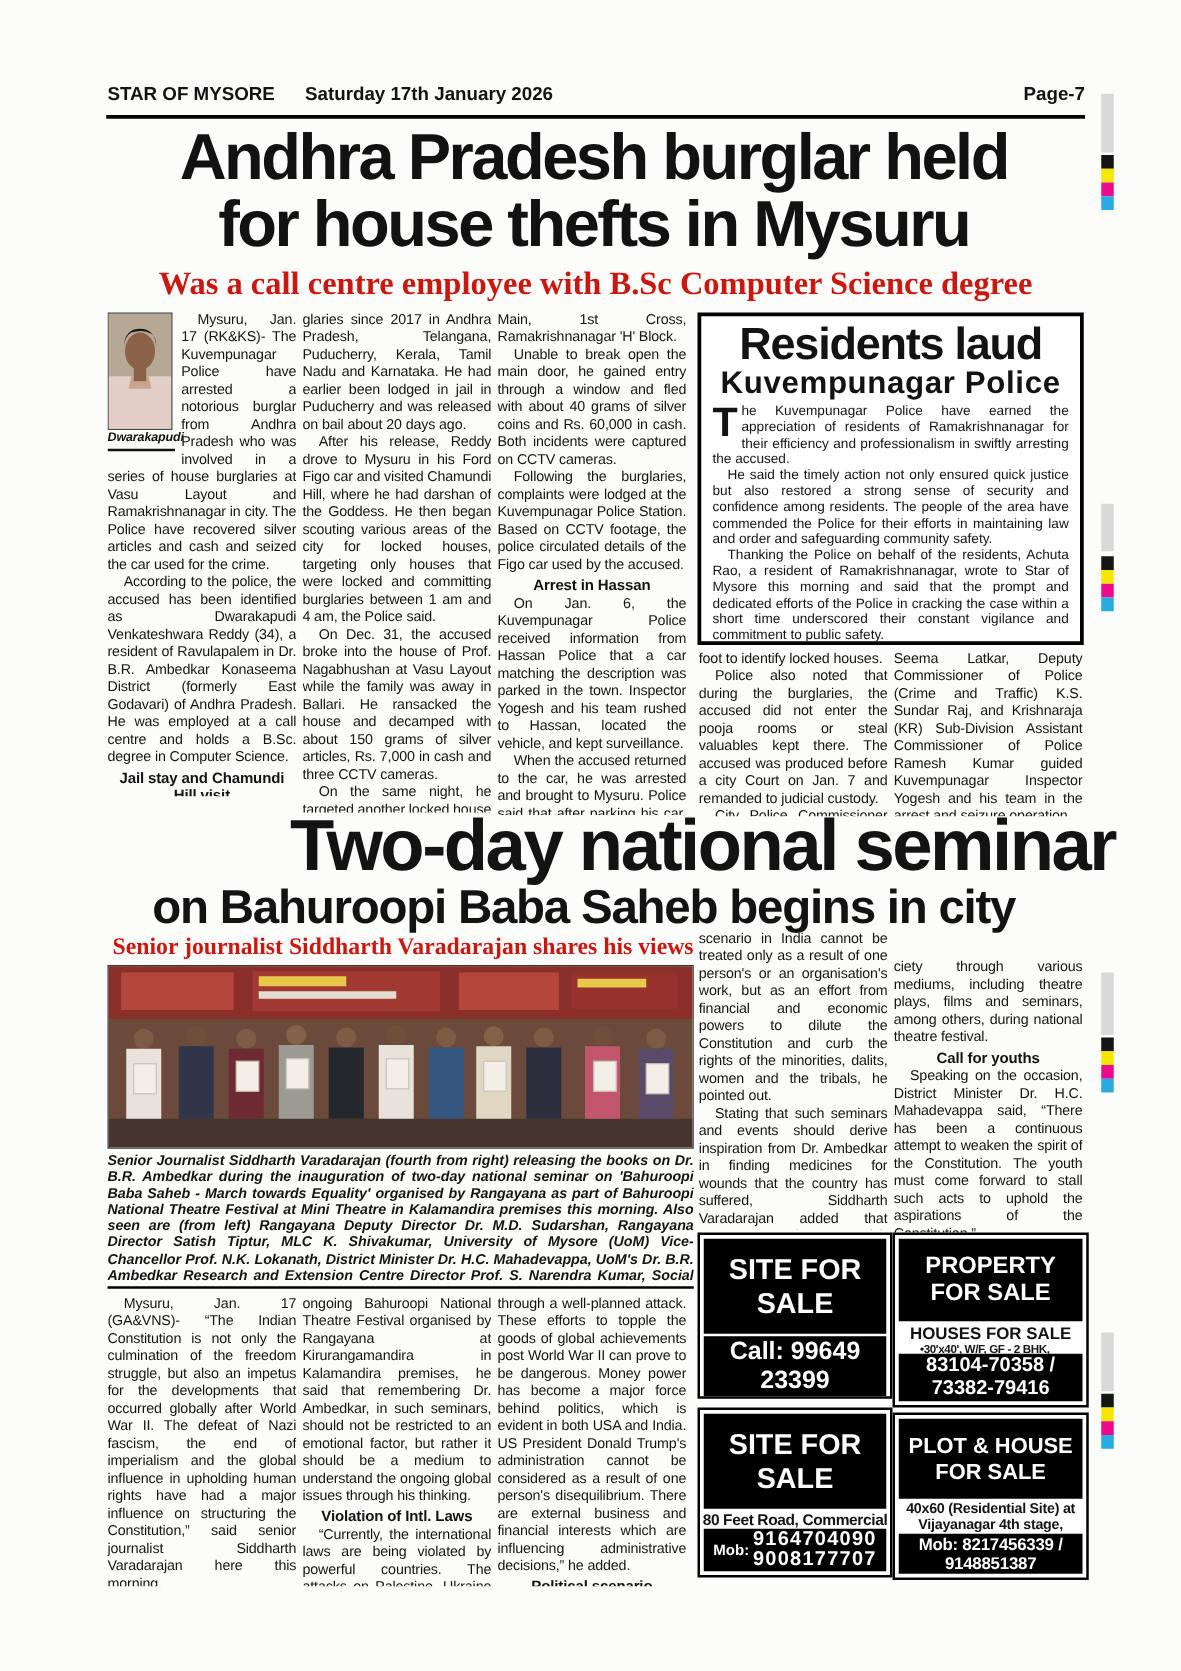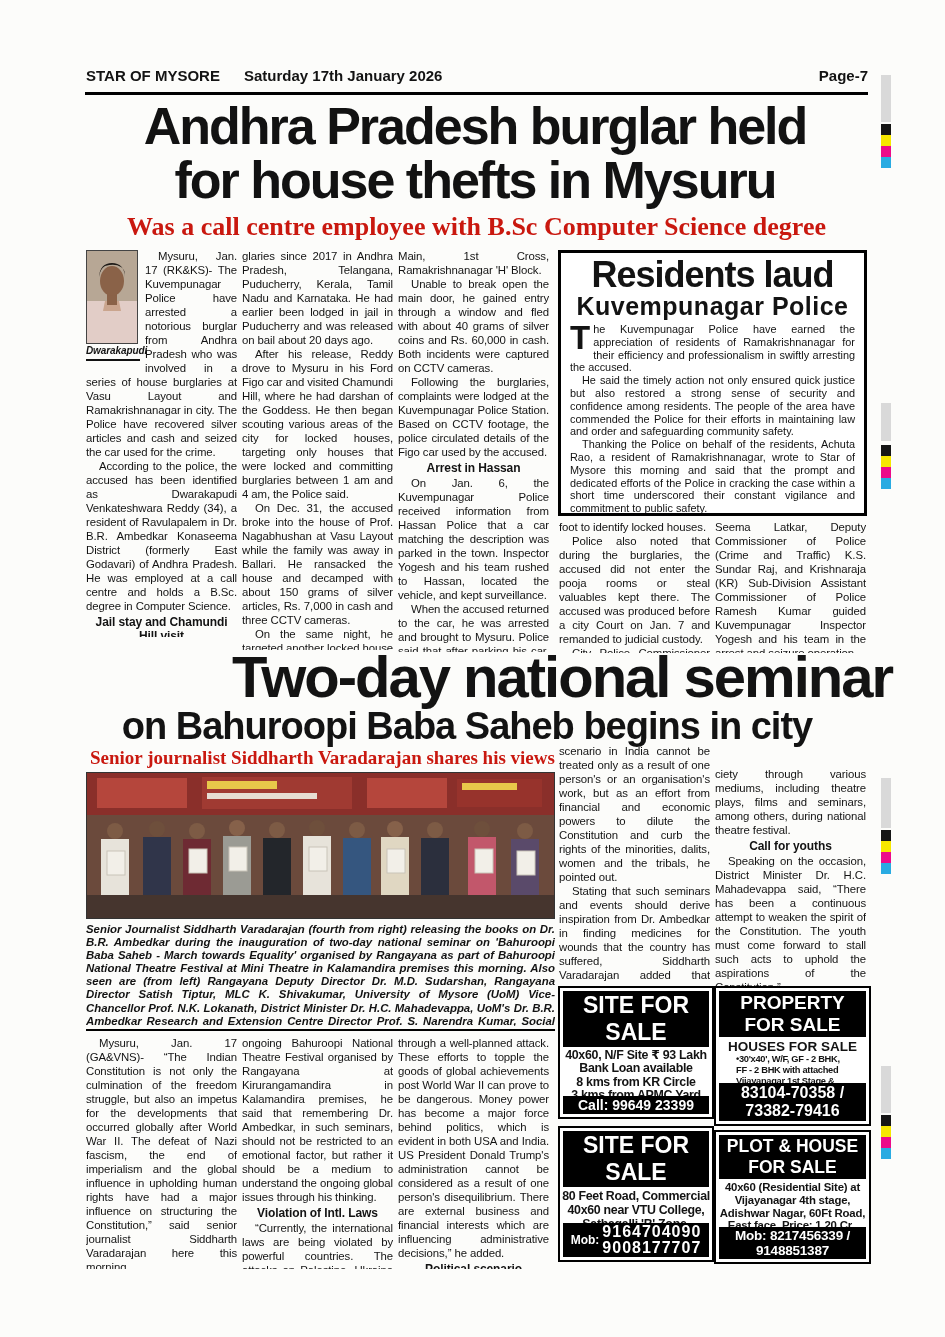--- a/index.html
+++ b/index.html
@@ -55,27 +55,27 @@
   .dropcap{float:left;font-size:33px;line-height:25px;font-weight:bold;padding:2px 3px 0 0;}
   
   .photo{position:absolute;left:86px;top:772px;width:469px;height:147px;border:1px solid #333;box-sizing:border-box;}
   .photo svg{display:block;}
   .caption{position:absolute;left:86px;top:923px;width:469px;height:103px;overflow:hidden;
         font-size:11.4px;line-height:13.1px;font-weight:bold;font-style:italic;text-align:justify;}
   .caprule{position:absolute;left:86px;top:1029px;width:469px;height:2px;background:#000;}
   
   .ad{position:absolute;border:2.5px solid #000;background:#fff;box-sizing:border-box;text-align:center;
       display:flex;flex-direction:column;overflow:hidden;}
-  .tbar{background:#000;color:#fff;font-weight:900;margin:3px 3px 2px;padding:1px 0;letter-spacing:0;}
+  .tbar{background:#000;color:#fff;font-weight:900;margin:3px 3px 2px;padding:11px 0;letter-spacing:0;}
   .fbar{background:#000;color:#fff;font-weight:900;margin:2px 3px 3px;padding:1px 0;margin-top:auto;}
   .adbody{font-weight:bold;flex:1 1 auto;overflow:hidden;}
   .site1{left:558px;top:986px;width:156px;height:133px;}
   .site1 .tbar{font-size:23px;}
   .site1 .adbody{font-size:12.4px;line-height:13.4px;letter-spacing:-0.3px;}
-  .site1 .fbar{font-size:14px;}
+  .site1 .fbar{font-size:20px;}
   .site2{left:558px;top:1126px;width:156px;height:136px;}
   .site2 .tbar{font-size:23px;}
   .site2 .adbody{font-size:12.4px;line-height:14px;letter-spacing:-0.3px;}
   .mobbar{display:flex;align-items:center;justify-content:center;gap:3px;}
   .moblabel{font-size:12px;}
   .mobnums{display:flex;flex-direction:column;font-size:16px;line-height:16px;letter-spacing:1px;}
   .prop{left:714px;top:986px;width:157px;height:140px;}
   .prop .tbar{font-size:19px;}
   .prop .sub{font-weight:900;font-size:13.5px;line-height:15px;}
   .prop .items{font-weight:bold;font-size:9.3px;line-height:11px;text-align:left;padding:0 20px;

